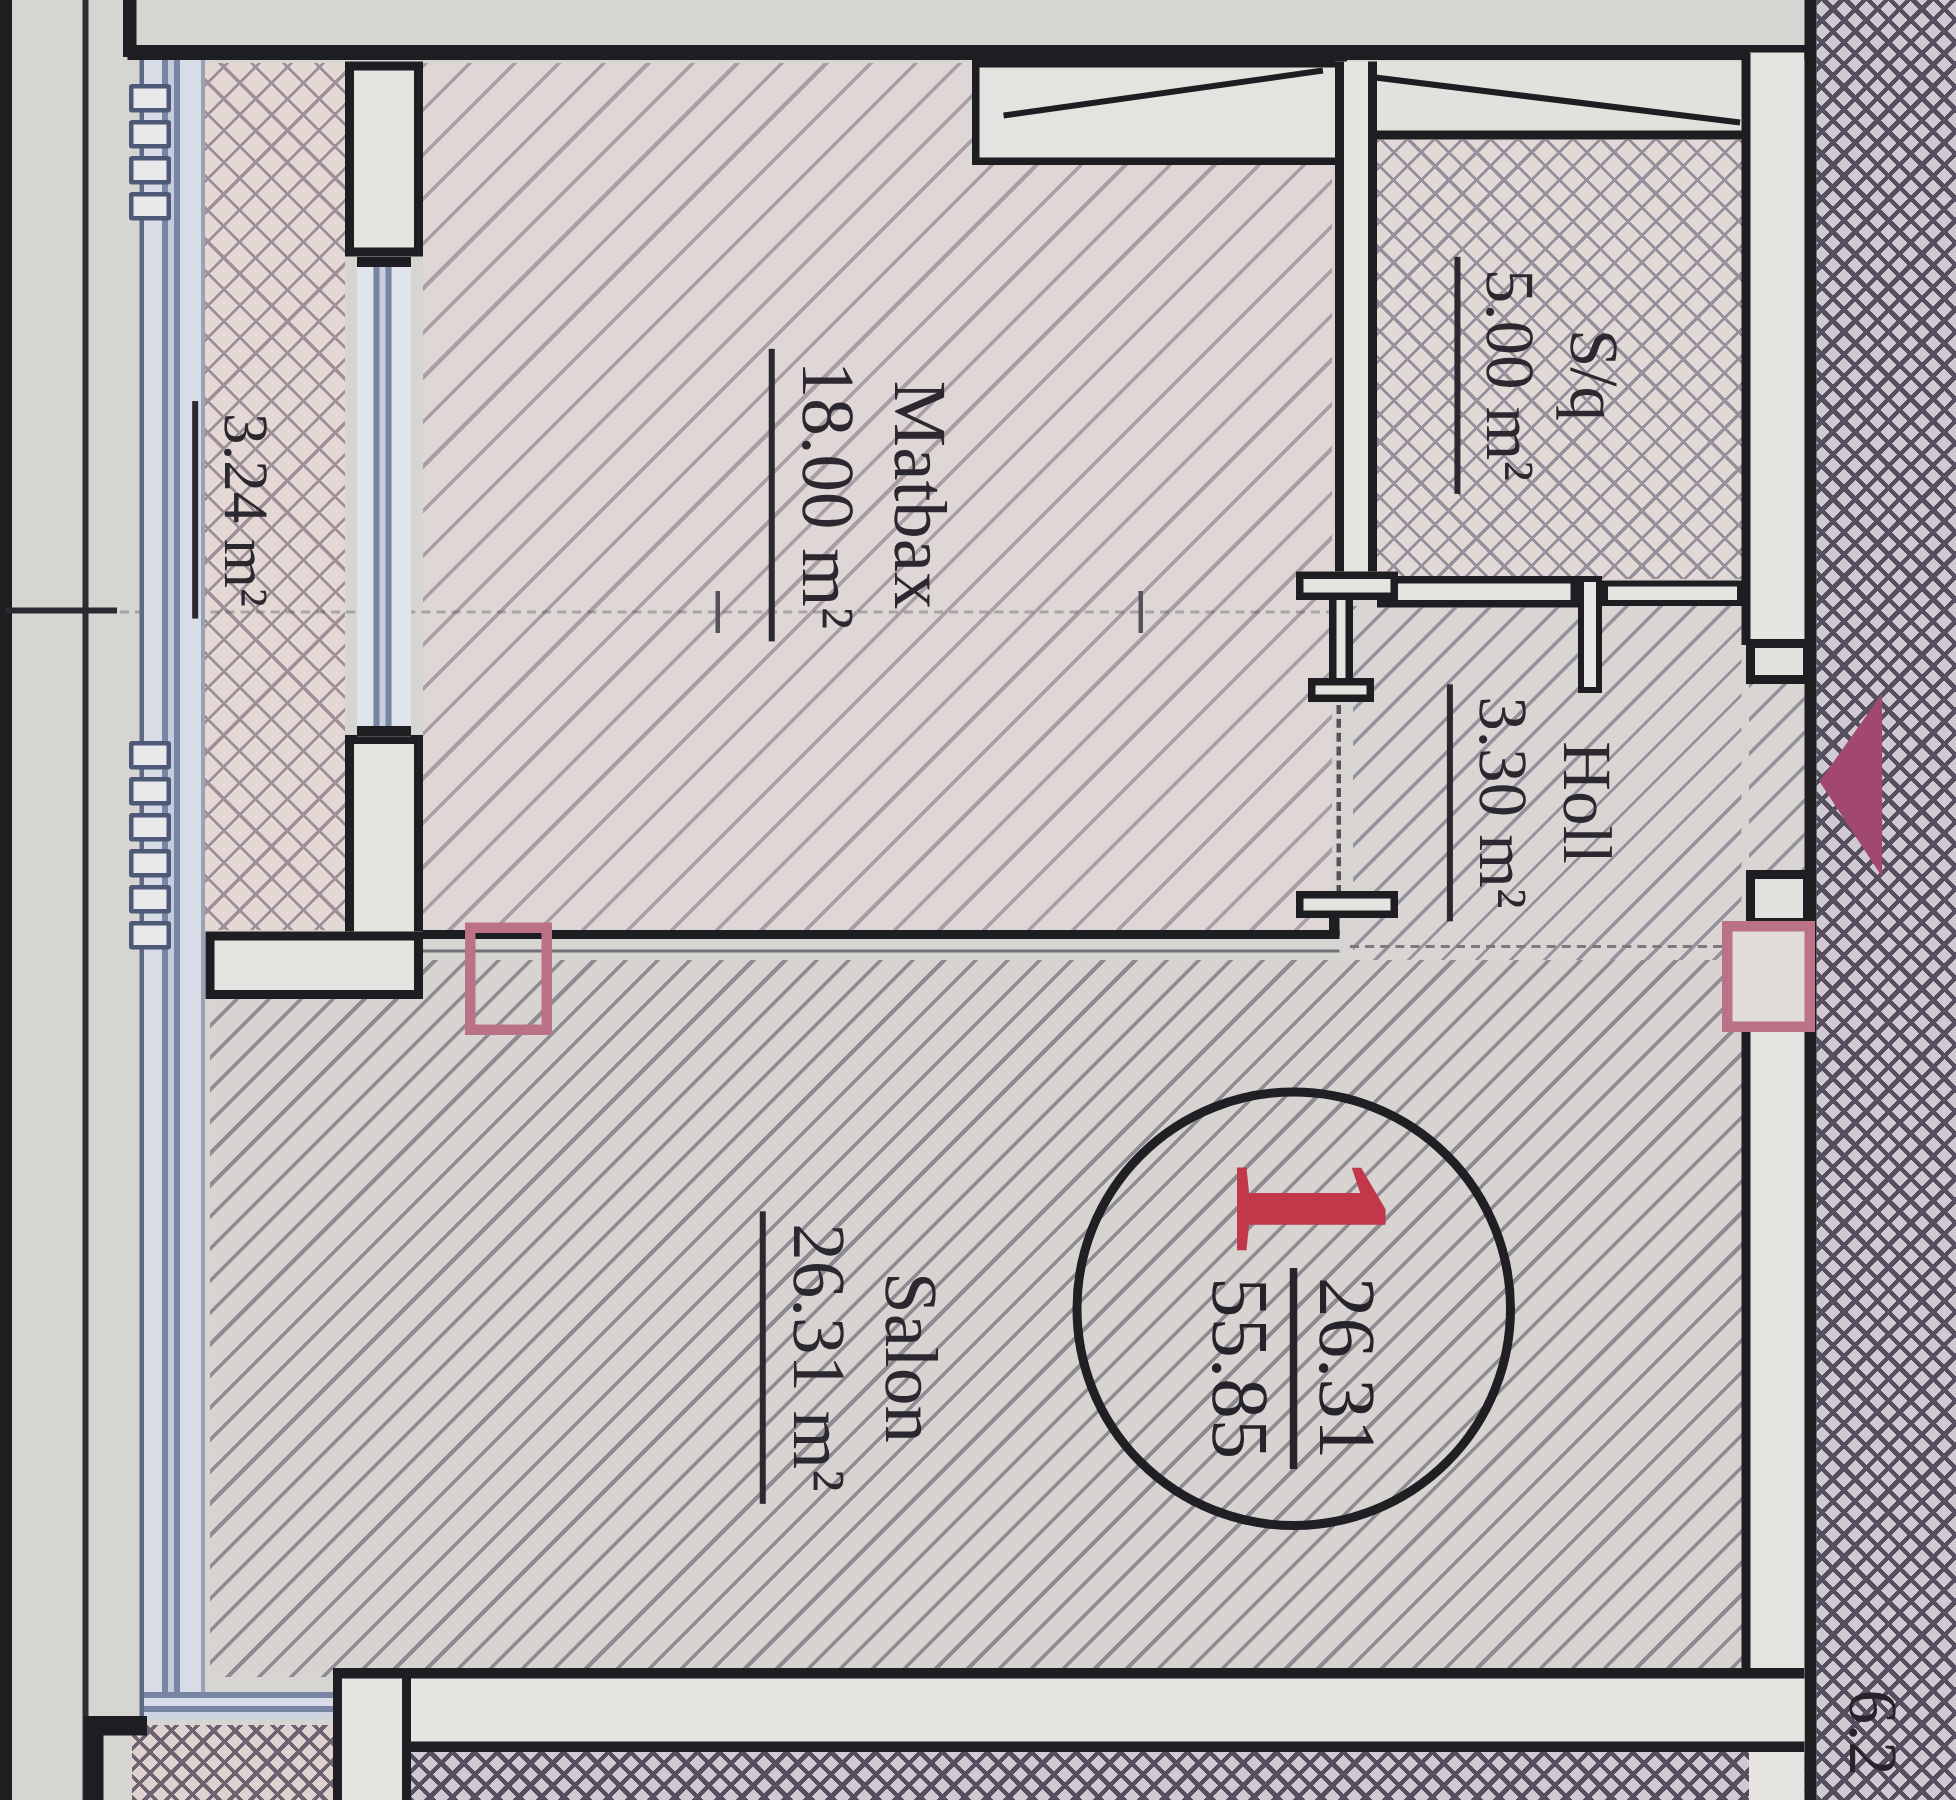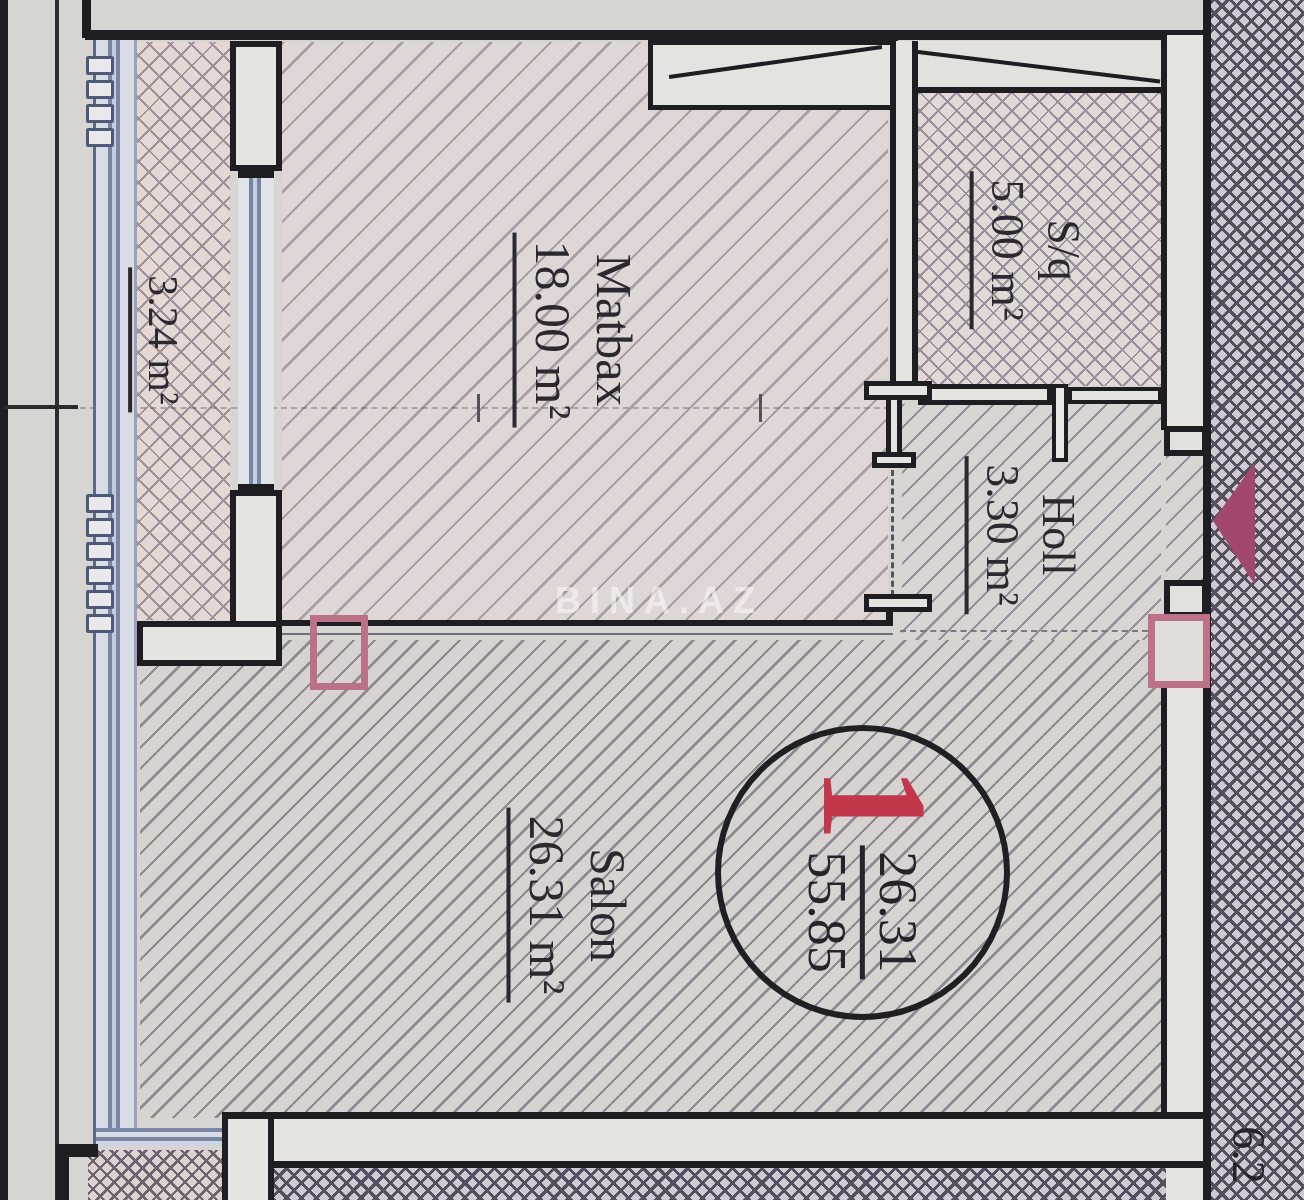--- a/index.html
+++ b/index.html
@@ -125,21 +125,20 @@
   <div class="abs" style="left:1213px;top:462px;width:42px;height:123px;background:#a2486e;clip-path:polygon(100% 0,100% 100%,0 48%);"></div>
 
   <div class="abs" style="left:310px;top:615px;width:58px;height:75px;border:7px solid #bb7186;box-sizing:border-box;"></div>
   <div class="abs" style="left:1148px;top:614px;width:62px;height:74px;border:7px solid #bb7186;background:#dfdcda;box-sizing:border-box;"></div>
 
   <div class="abs wall" style="left:222px;top:1112px;width:981px;height:56px;border-top:7px solid #1d1d22;border-bottom:7px solid #1d1d22;box-sizing:border-box;"></div>
   <div class="abs wall" style="left:222px;top:1112px;width:52px;height:88px;border-left:6px solid #1d1d22;border-right:6px solid #1d1d22;border-top:7px solid #1d1d22;box-sizing:border-box;"></div>
   <div class="abs blk" style="left:56px;top:1144px;width:42px;height:13px;"></div>
   <div class="abs blk" style="left:56px;top:1144px;width:13px;height:56px;"></div>
 
-  <div class="wm" style="left:555px;top:580px;">BINA.AZ</div>
 
   <div class="lbl" style="left:158px;top:340px;font-size:42px;">
     <div><span class="val">3.24 m²</span></div>
   </div>
 
   <div class="lbl" style="left:578px;top:330px;font-size:50px;">
     <div>Matbax</div>
     <div><span class="val">18.00 m²</span></div>
   </div>
 

